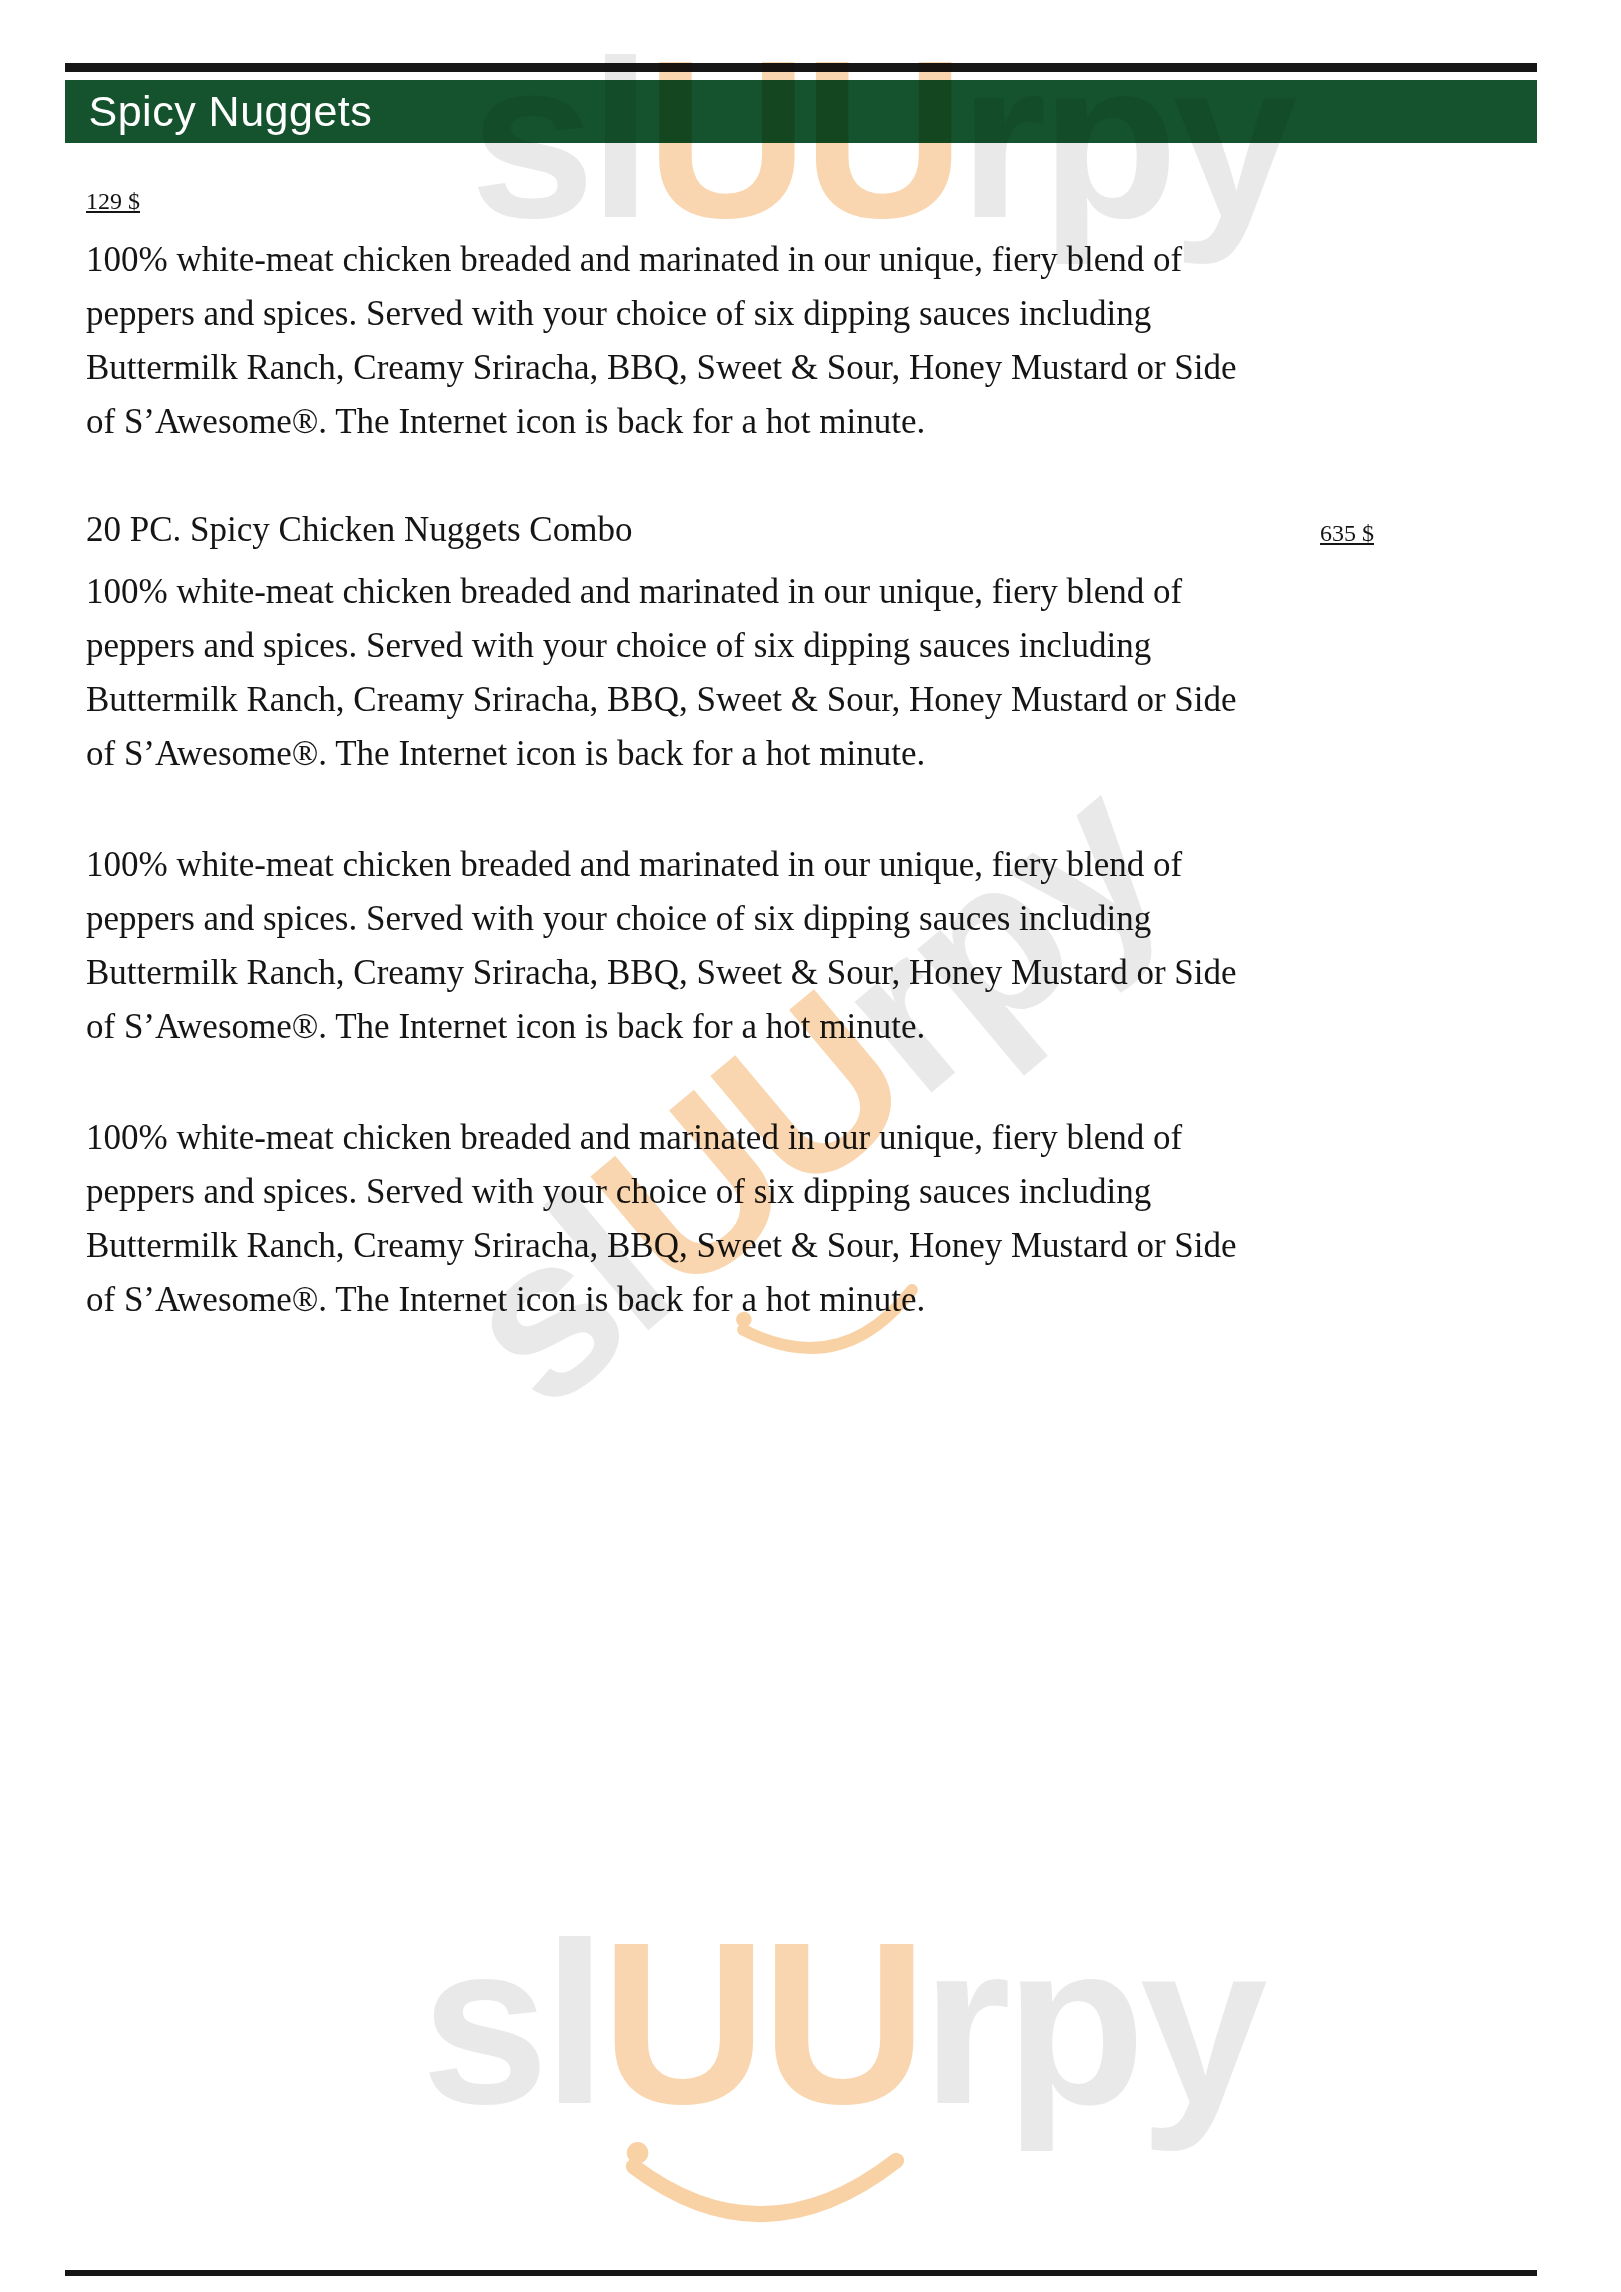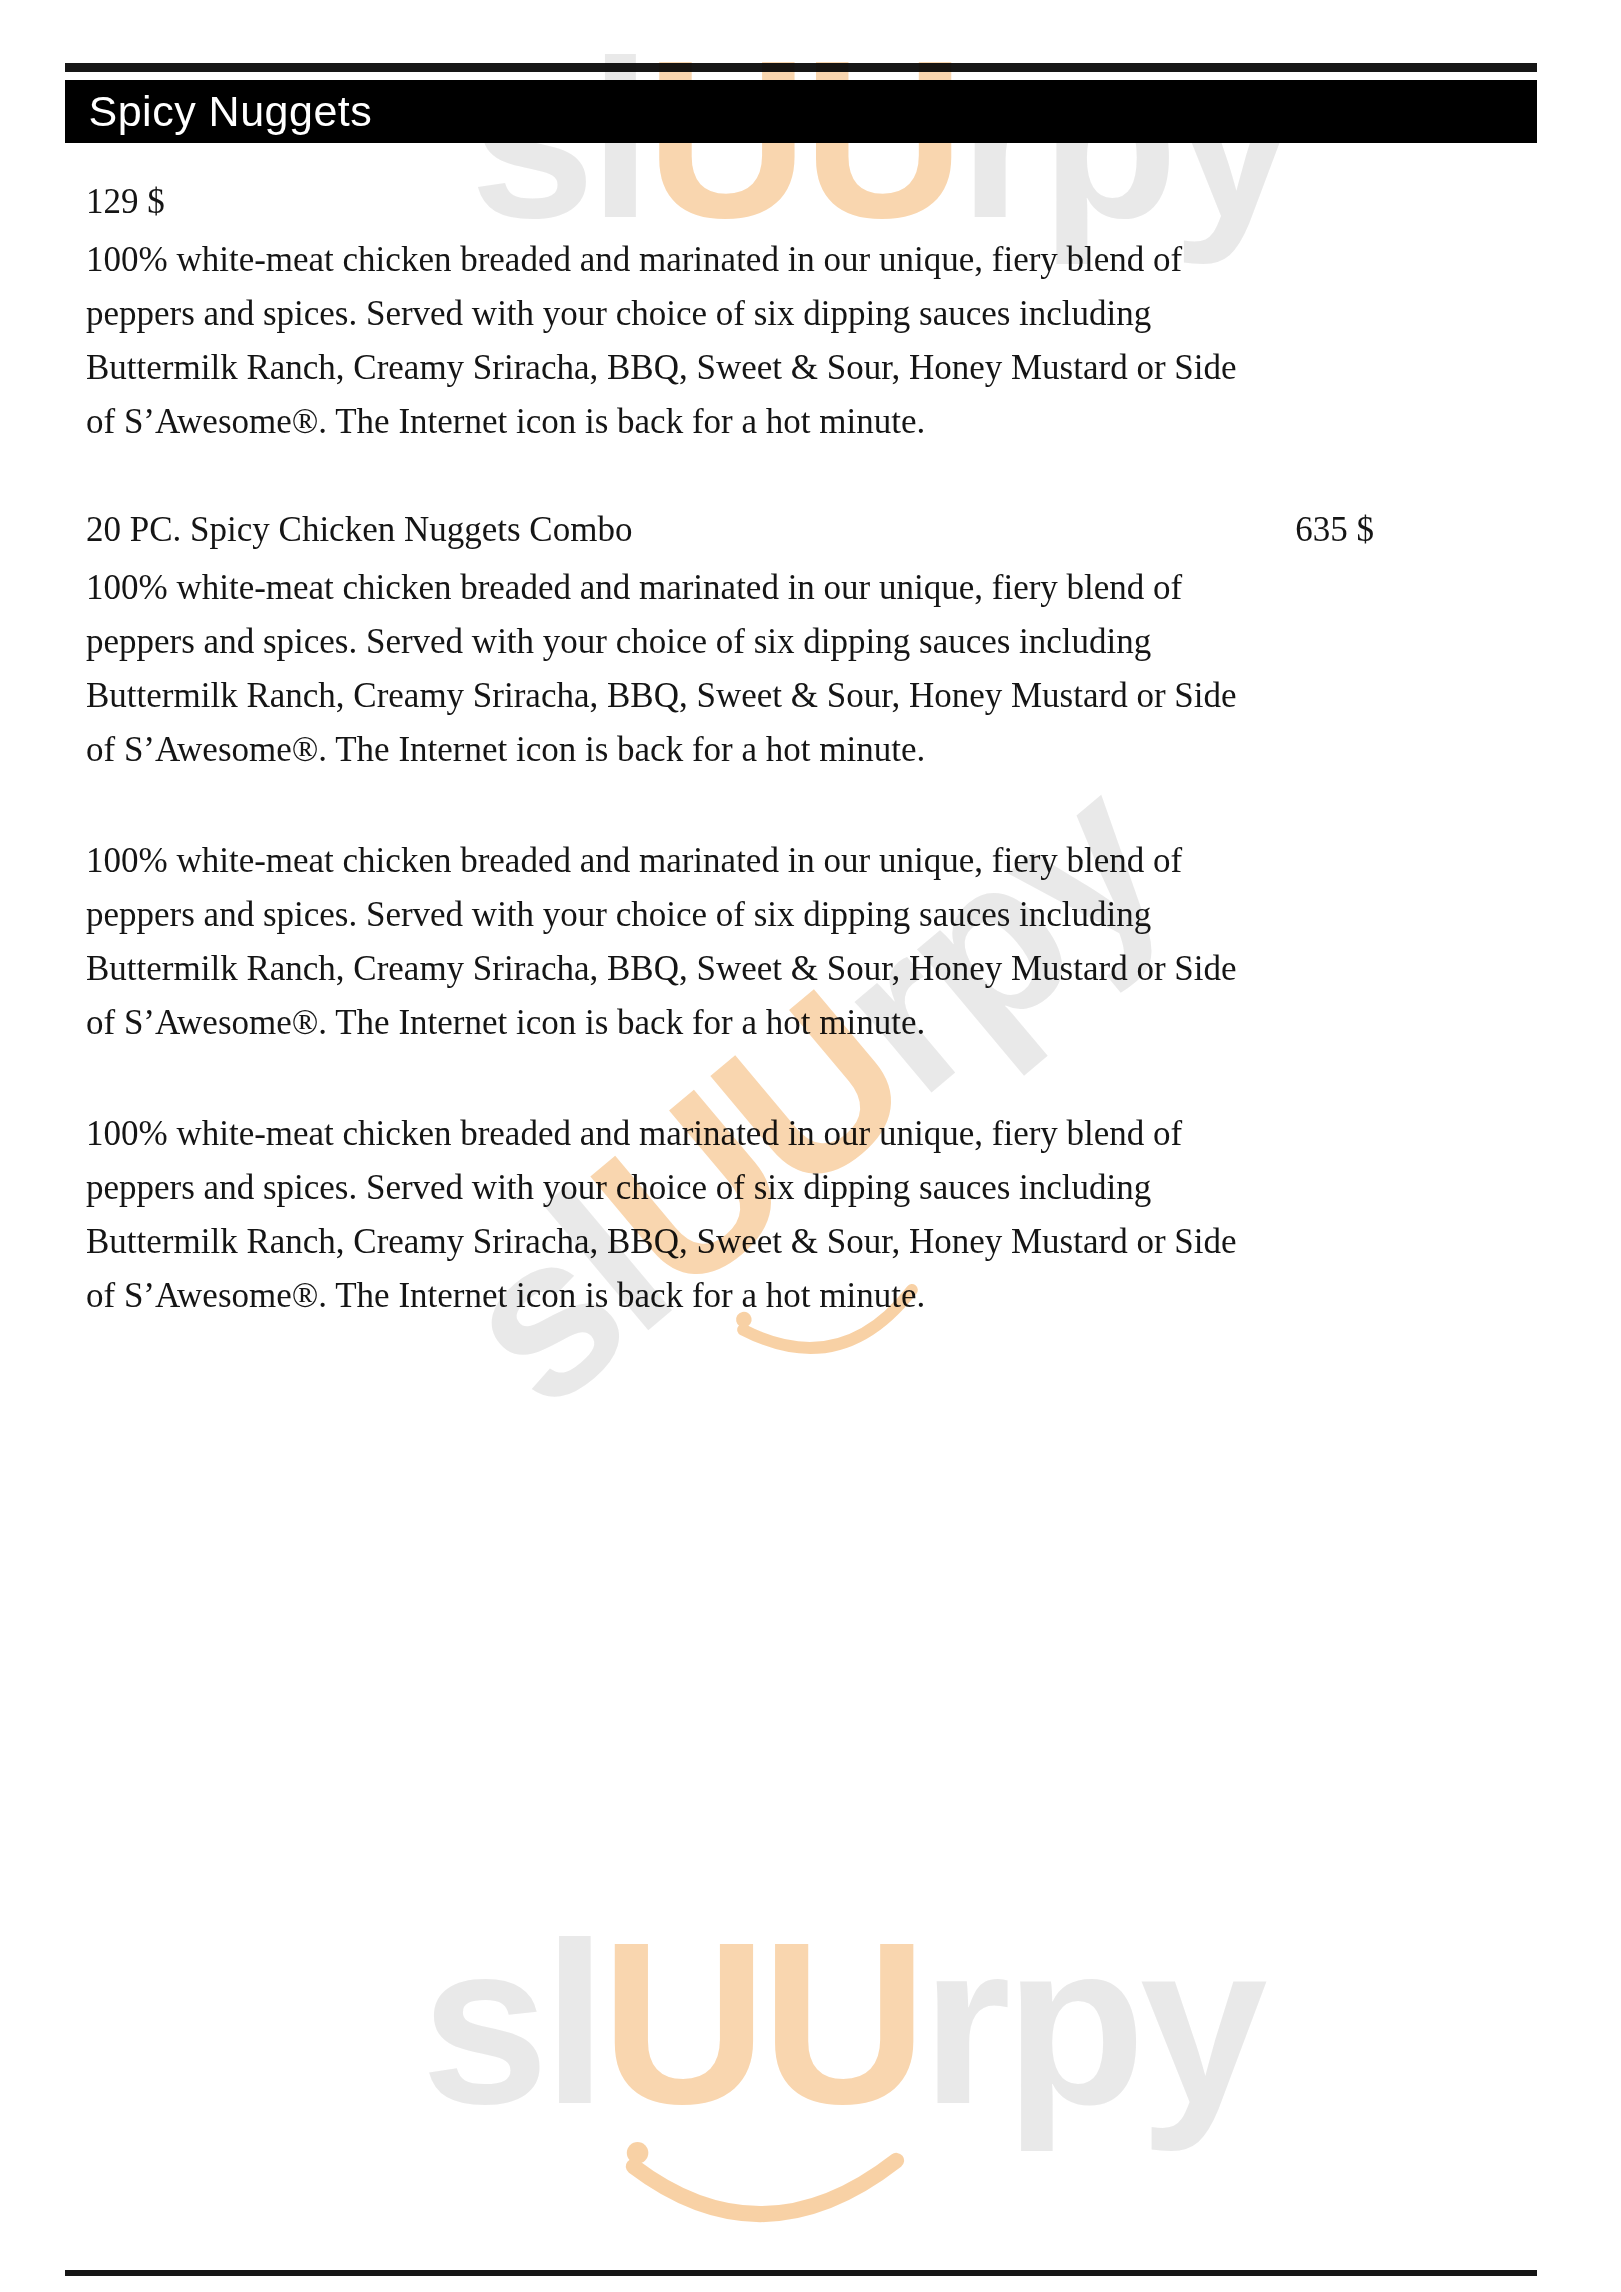--- a/index.html
+++ b/index.html
@@ -23,21 +23,21 @@
   .rule-top { top: 63px; height: 8.8px; }
   .rule-bottom { top: 2270px; height: 5.9px; }
 
   
   .header-bar {
     position: absolute;
     left: 65px;
     top: 80px;
     width: 1472px;
     height: 63px;
-    background: #000000;
+    background: #14532d;
     display: flex;
     align-items: center;
     padding-left: 23.5px;
     z-index: 1;
   }
   .header-title {
     font-family: "Liberation Sans", sans-serif;
     font-size: 43px;
     font-weight: 500;
     color: #ffffff;
@@ -58,23 +58,24 @@
     justify-content: space-between;
     align-items: baseline;
     padding-right: 165px;
   }
   .item-name {
     font-size: 35px;
     line-height: 47px;
     white-space: nowrap;
   }
   .item-price {
-    font-size: 35px;
+    font-size: 24px;
     line-height: 47px;
     white-space: nowrap;
+    text-decoration: underline;
   }
   .item-desc {
     max-width: 1157px;
     font-size: 35px;
     line-height: 54px;
     margin-top: 8px;
   }
 
   
   .watermark {

